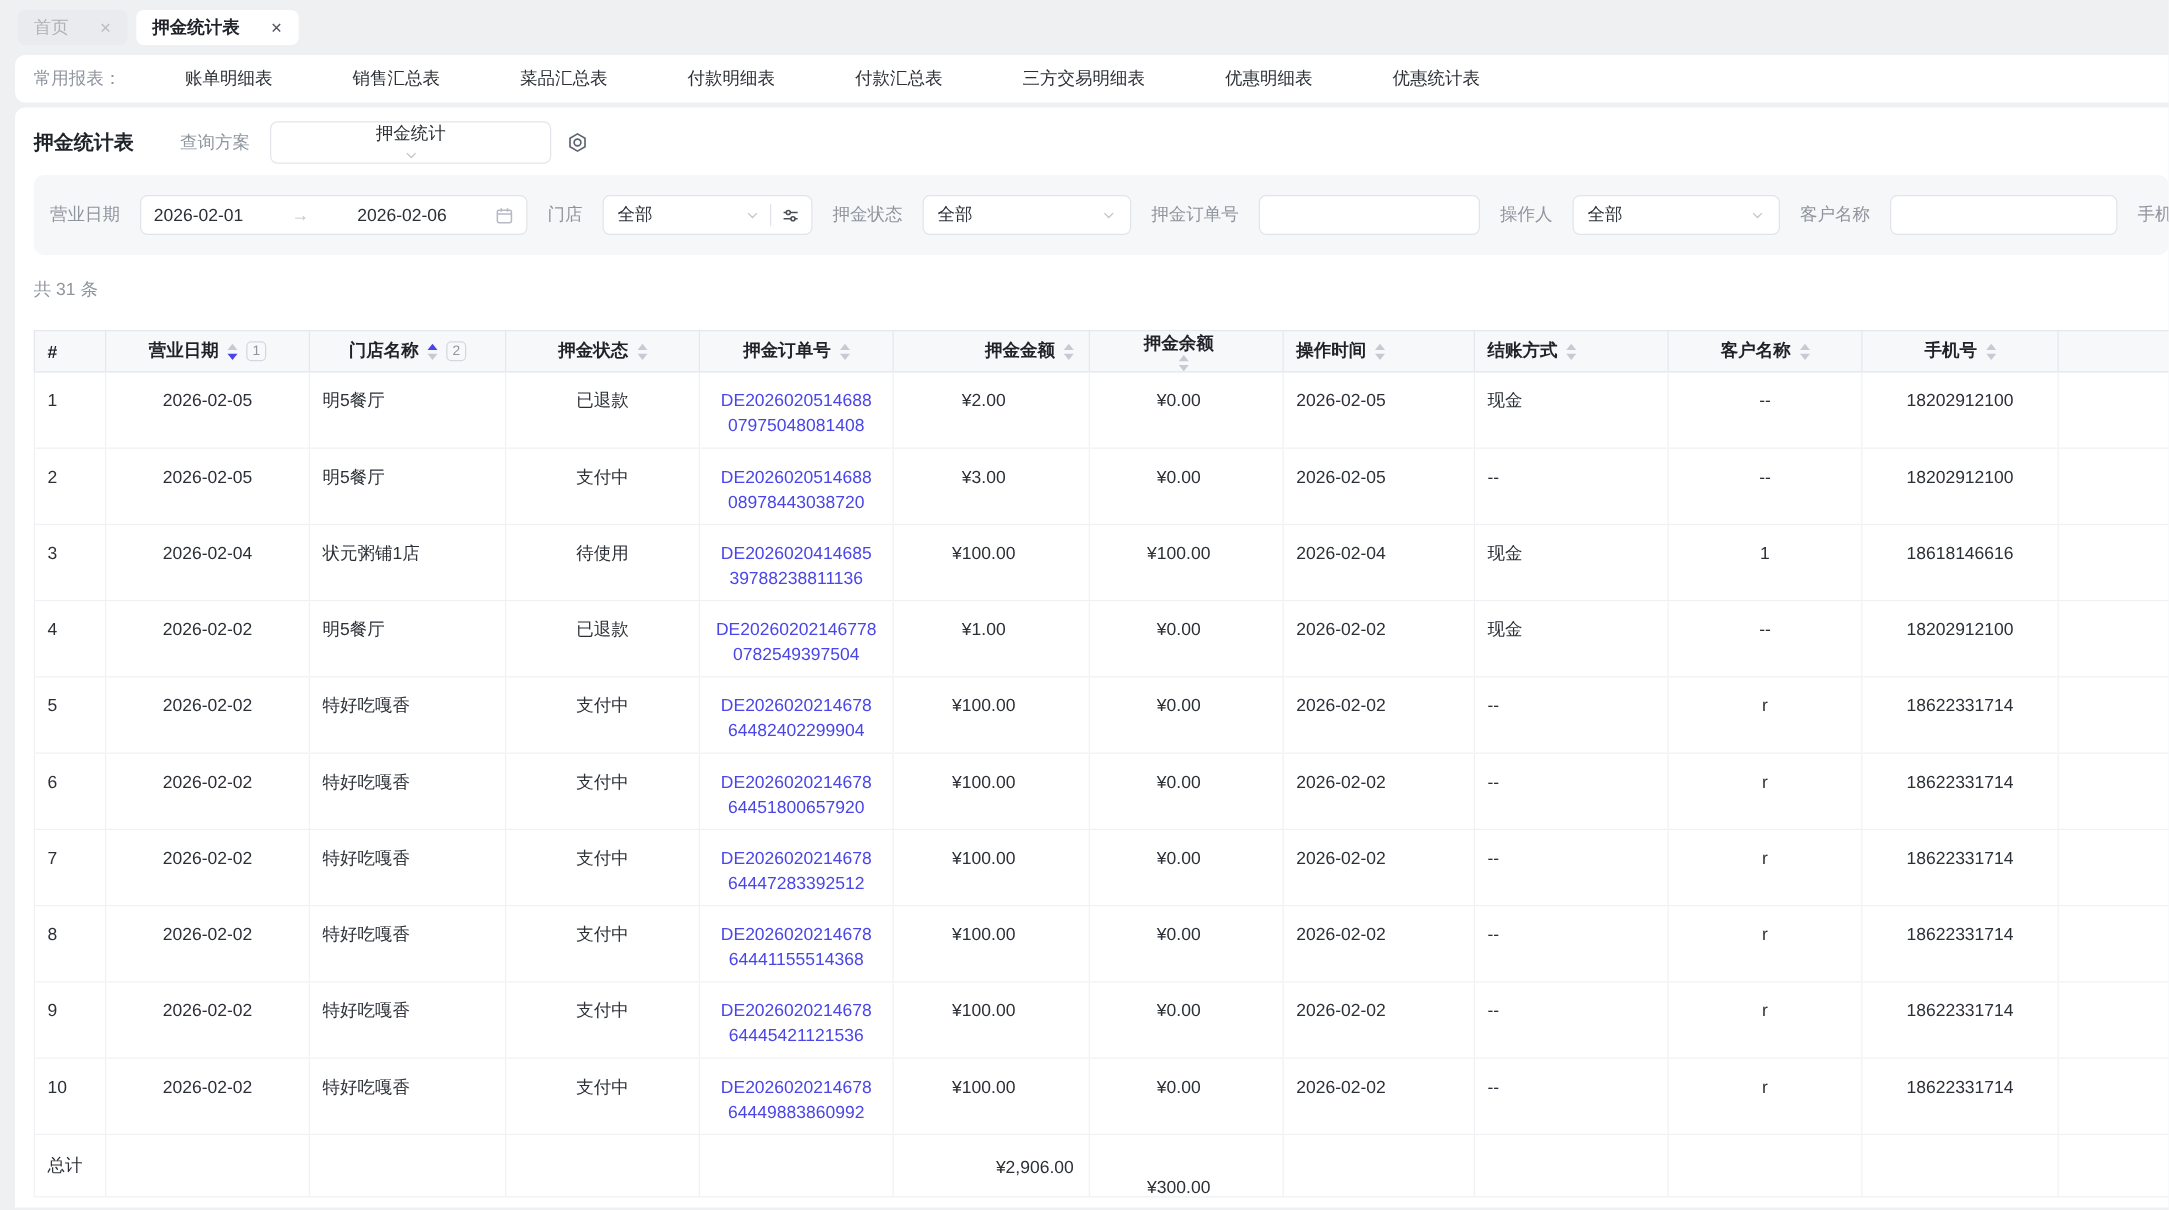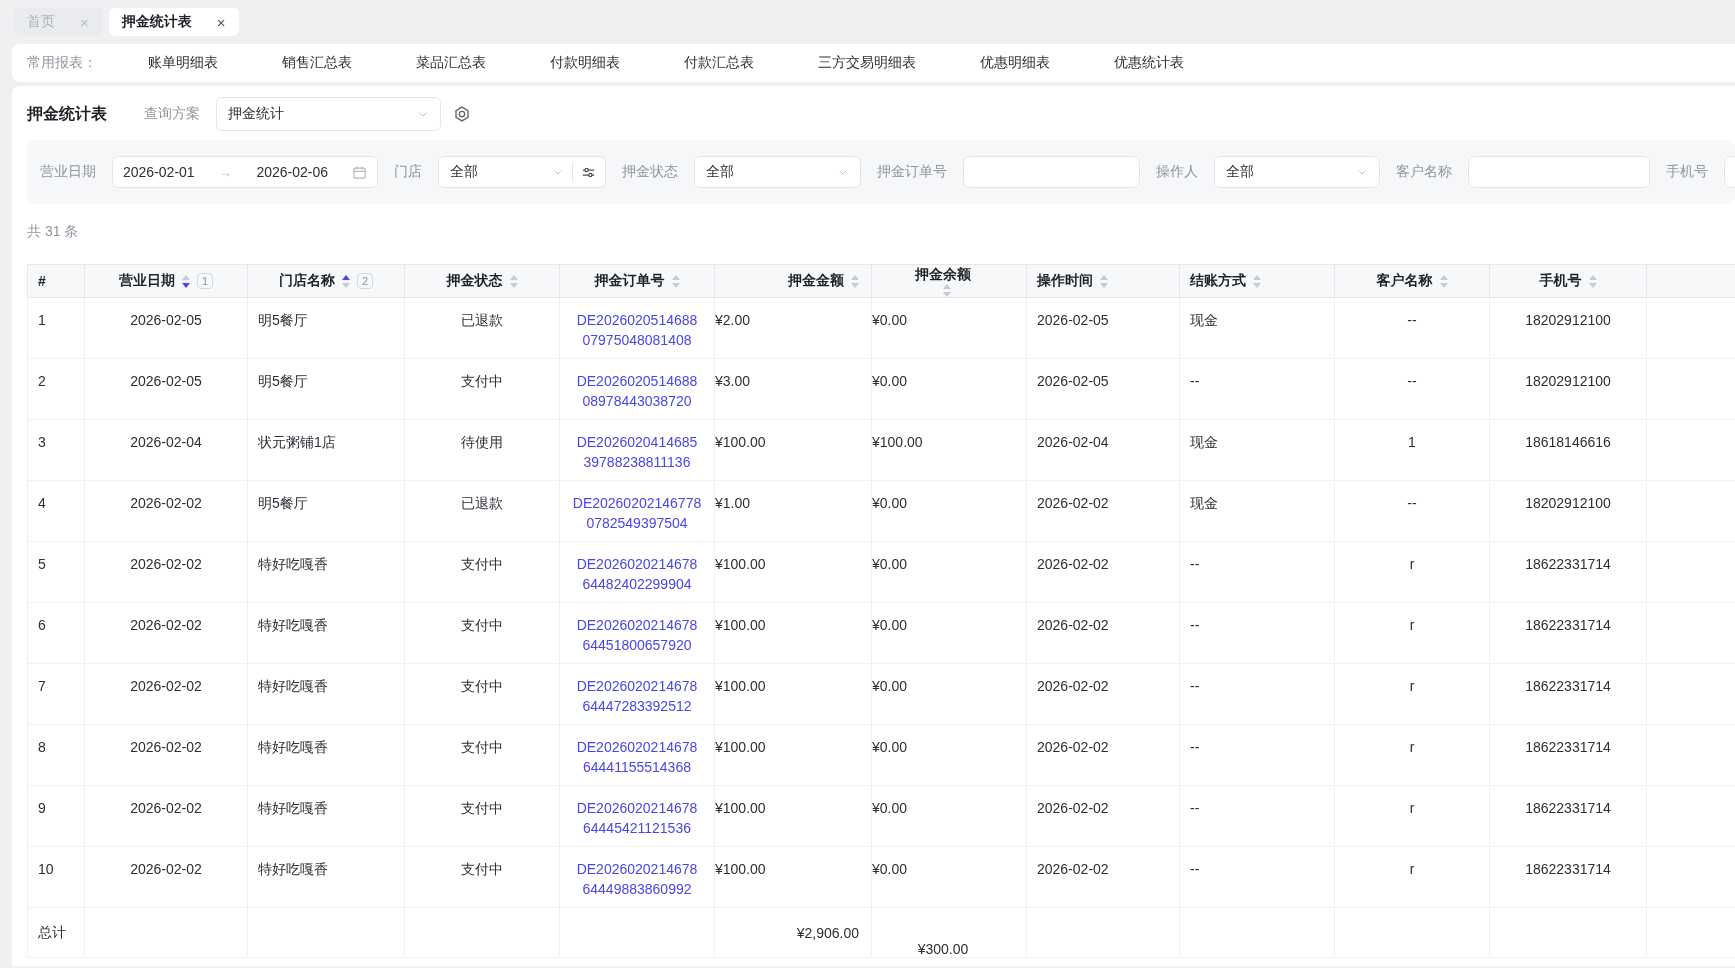--- a/index.html
+++ b/index.html
@@ -22,29 +22,29 @@
   .reports-label { color:#8f959e; margin-right:15px; }
   .report-link { color:#2b2f36; margin-right:28px; cursor:pointer; white-space:nowrap; }
   
   .main-card { margin-left:12px; margin-top:4px; height:880px; background:#fff;
                border-radius:8px 0 0 0; padding-left:15px; overflow:hidden; }
   .toolbar { height:46px; display:flex; align-items:center; padding-top:10px; }
   .page-title { font-size:16px; font-weight:700; color:#1f2329; margin-right:37px; }
   .qp-label { color:#8f959e; margin-right:16px; }
   .qp-select { width:225px; height:34px; border:1px solid #e3e5ea; border-radius:6px;
                display:flex; align-items:center; justify-content:space-between;
-               padding:0 11px; cursor:pointer; background:#fff; }
+               padding:0 11px; cursor:pointer; background:#fff;flex-direction:column; }
   .icon-btn { margin-left:12px; display:inline-flex; align-items:center; cursor:pointer; }
   
   .filterbar { margin-top:8px; width:1708px; height:64px; background:#f6f7f9; border-radius:8px;
                display:flex; align-items:center; gap:16px; padding-left:13px; overflow:hidden; }
   .flabel { color:#8f959e; white-space:nowrap; flex:none; }
   .fbox { background:#fff; border:1px solid #e2e4e9; border-radius:6px; height:32px;
           display:flex; align-items:center; flex:none; cursor:pointer; }
-  .datebox { width:266px; padding:0 10px; justify-content:space-between; }
+  .datebox { width:310px; padding:0 10px; justify-content:space-between; }
   .storebox { width:168px; padding:0 9px 0 11px; }
   .storebox .spacer { flex:1; }
   .vdiv { width:1px; height:18px; background:#e2e4e9; margin:0 8px; }
   .selbox { justify-content:space-between; padding:0 11px; }
   .w-status { width:167px; } .w-operator { width:166px; }
   .finput { height:32px; border:1px solid #e2e4e9; border-radius:6px; background:#fff;
             outline:none; padding:0 10px; font:inherit; color:#2b2f36; flex:none; }
   .w-order { width:177px; } .w-customer { width:182px; } .w-phone { width:120px; }
   
   .count-line { margin-top:17px; color:#8f959e; line-height:20px; }
@@ -57,21 +57,21 @@
   .th:first-child { border-left:1px solid #e5e7eb; }
   .th.last, .td.last, .tcell.last { border-right:none; cursor:default; }
   .trow { display:flex; height:61px; border-bottom:1px solid #f0f1f4; }
   .td { display:block; padding-top:12px; border-right:1px solid #f0f1f4; line-height:20px; }
   .td:first-child { border-left:1px solid #f0f1f4; }
   .w0{width:58px;} .w1{width:163px;} .w2{width:157px;} .w3{width:155px;} .w4{width:155px;}
   .w5{width:157px;} .w6{width:155px;flex-direction:column;} .w7{width:153px;} .w8{width:155px;} .w9{width:155px;}
   .w10{width:157px;} .wf{flex:1;}
   .al { padding-left:10px; text-align:left; justify-content:flex-start; }
   .ac { text-align:center; justify-content:center; }
-  .ar { text-align:left; padding-right:12px; justify-content:flex-end; }
+  .ar { text-align:center; padding-right:12px; justify-content:flex-end; }
   .olink { color:#4a45e8; text-decoration:none; cursor:pointer; display:inline-block; }
   .olink span { display:block; }
   .sort { display:inline-flex; flex-direction:column; gap:3px; margin-left:7px; }
   .cu { width:0; height:0; border-left:4px solid transparent; border-right:4px solid transparent;
         border-bottom:5px solid #c6cad2; }
   .cd { width:0; height:0; border-left:4px solid transparent; border-right:4px solid transparent;
         border-top:5px solid #c6cad2; }
   .cu.on { border-bottom-color:#4a45e8; }
   .cd.on { border-top-color:#4a45e8; }
   .badge { margin-left:7px; width:16px; height:16px; border:1px solid #d4d7dd; border-radius:4px;

